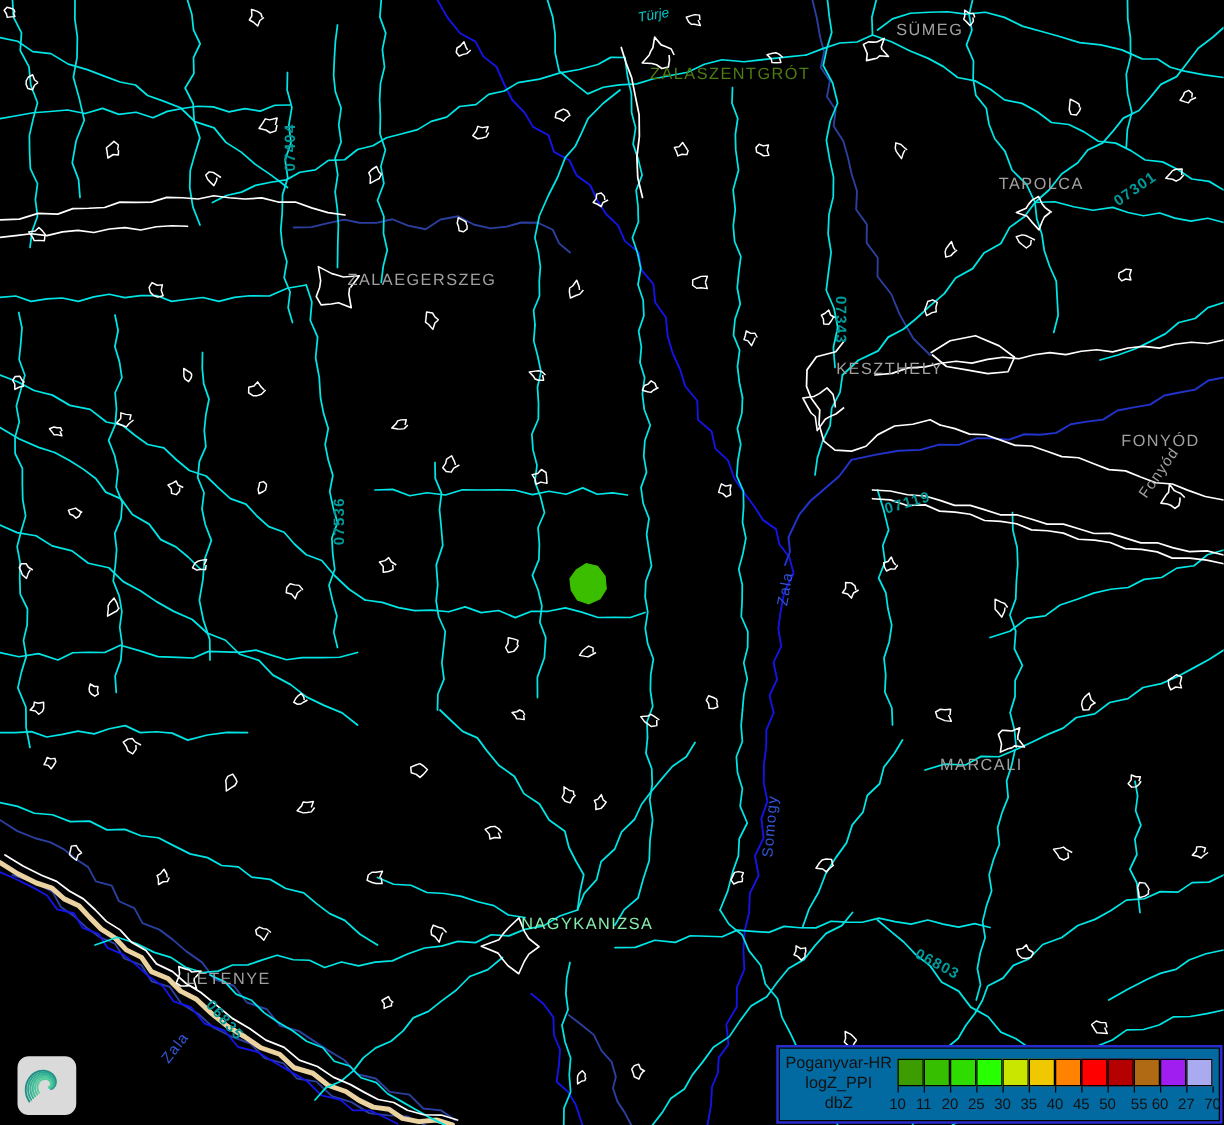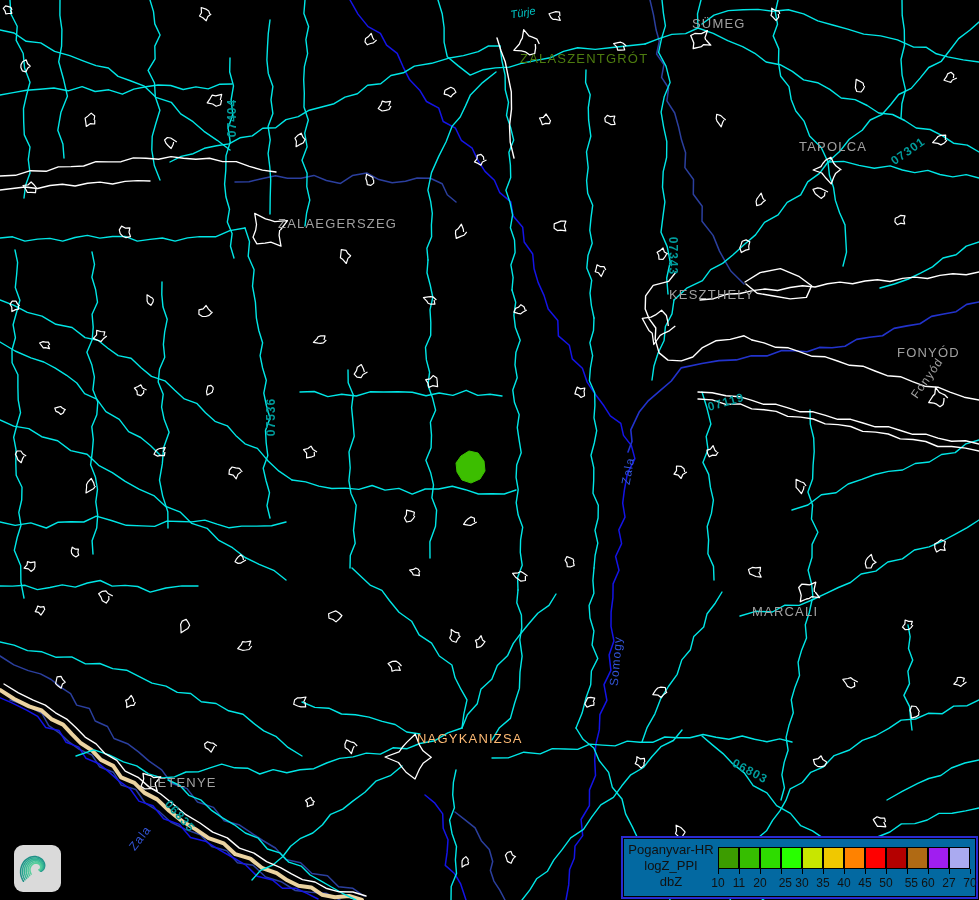--- a/index.html
+++ b/index.html
@@ -218,28 +218,28 @@
       <polyline points="840.0,170.0 835.5,173.6 833.7,177.2 831.2,183.9 826.1,178.3 823.7,175.4 821.8,173.0 813.1,170.0 820.9,166.6 822.8,163.5 825.7,160.1 830.9,157.2 833.6,163.0 836.1,166.1 841.4,170.0" fill="none" stroke="#FFFFFF" stroke-width="1.3" stroke-linejoin="round"></polyline>
       <polyline points="279.7,230.0 279.1,235.4 281.0,246.2 270.8,242.2 265.0,243.2 256.9,243.9 253.0,237.2 255.7,230.0 256.5,224.5 254.7,213.3 265.5,218.9 270.2,220.2 274.7,221.6 287.5,220.6 280.4,230.0" fill="none" stroke="#FFFFFF" stroke-width="1.3" stroke-linejoin="round"></polyline>
       <polyline points="675.3,326.0 668.7,331.2 663.8,333.3 660.2,335.4 653.8,344.5 652.2,333.2 648.9,330.4 646.4,326.0 642.3,318.4 651.0,317.2 655.5,314.9 661.6,310.3 666.4,315.5 667.7,321.3 668.3,326.0" fill="none" stroke="#FFFFFF" stroke-width="1.3" stroke-linejoin="round"></polyline>
       <polyline points="944.0,398.0 943.9,400.9 943.1,404.4 940.0,406.7 936.6,404.2 933.9,403.2 928.7,402.5 931.6,398.0 933.1,395.7 934.8,394.0 935.6,387.3 939.3,392.4 941.6,393.5 944.6,394.8 947.8,398.0" fill="none" stroke="#FFFFFF" stroke-width="1.3" stroke-linejoin="round"></polyline>
       <polyline points="815.2,592.0 819.6,597.6 811.7,596.7 809.4,598.3 806.4,599.0 800.3,601.7 801.2,595.3 800.3,592.0 798.7,587.5 801.7,584.2 806.3,584.5 809.6,584.8 815.8,582.2 814.2,589.0 814.4,592.0" fill="none" stroke="#FFFFFF" stroke-width="1.3" stroke-linejoin="round"></polyline>
       <polyline points="431.7,757.0 423.1,763.3 419.5,769.0 415.0,779.0 406.4,772.6 401.9,767.2 398.5,762.5 385.0,757.0 399.1,751.8 402.3,747.3 406.7,742.4 415.2,734.3 419.5,745.1 423.0,750.8 430.8,757.0" fill="none" stroke="#FFFFFF" stroke-width="1.3" stroke-linejoin="round"></polyline>
       <polyline points="155.6,782.0 155.3,784.5 157.3,791.2 151.5,788.5 148.5,788.7 144.5,788.8 141.0,786.3 142.8,782.0 143.7,778.9 143.0,773.3 148.4,775.1 151.4,775.9 153.5,777.6 160.8,776.8 156.3,782.0" fill="none" stroke="#FFFFFF" stroke-width="1.3" stroke-linejoin="round"></polyline>
       <polygon points="461,456 469,451 478,453 484,461 485,471 480,479 471,483 462,480 457,472 456,463" fill="#3CBE00" stroke="#3CBE00" stroke-width="1"></polygon>
     </svg>
   <div id="labels">
-      <div class="mlabel city" style="color: rgb(160, 160, 160); left: 692px; top: 17px;">SÜMEG</div>
+      <div class="mlabel city" style="color: rgb(160, 160, 160); left: 717px; top: 17px;">SÜMEG</div>
       <div class="mlabel city" style="color: #4d7c0f; left: 520px; top: 52px;">ZALASZENTGRÓT</div>
       <div class="mlabel city" style="color: rgb(160, 160, 160); left: 799px; top: 140px;">TAPOLCA</div>
       <div class="mlabel city" style="color: rgb(160, 160, 160); left: 278px; top: 217px;">ZALAEGERSZEG</div>
       <div class="mlabel city" style="color: rgb(160, 160, 160); left: 669px; top: 288px;">KESZTHELY</div>
       <div class="mlabel city" style="color: rgb(160, 160, 160); left: 897px; top: 346px;">FONYÓD</div>
       <div class="mlabel city" style="color: rgb(160, 160, 160); left: 752px; top: 605px;">MARCALI</div>
-      <div class="mlabel city" style="color: #fdba74; left: 417px; top: 732px;">NAGYKANIZSA</div>
+      <div class="mlabel city" style="color: #86efac; left: 417px; top: 732px;">NAGYKANIZSA</div>
       <div class="mlabel city" style="color: rgb(160, 160, 160); left: 149px; top: 776px;">LETENYE</div>
       <div class="mlabel road centered" style="color: rgb(0, 156, 156); left: 232px; top: 118px; transform: translate(-50%, -50%) rotate(-90deg);">07404</div>
       <div class="mlabel road centered" style="color: rgb(0, 156, 156); left: 673px; top: 256px; transform: translate(-50%, -50%) rotate(90deg);">07343</div>
       <div class="mlabel road centered" style="color: rgb(0, 156, 156); left: 271px; top: 417px; transform: translate(-50%, -50%) rotate(-90deg);">07536</div>
       <div class="mlabel road centered" style="color: rgb(0, 156, 156); left: 180px; top: 816px; transform: translate(-50%, -50%) rotate(48deg);">06835</div>
       <div class="mlabel road centered" style="color: rgb(0, 156, 156); left: 750px; top: 771px; transform: translate(-50%, -50%) rotate(28deg);">06803</div>
       <div class="mlabel road centered" style="color: rgb(0, 156, 156); left: 908px; top: 151px; transform: translate(-50%, -50%) rotate(-35deg);">07301</div>
       <div class="mlabel road centered" style="color: rgb(0, 156, 156); left: 726px; top: 402px; transform: translate(-50%, -50%) rotate(-16deg);">07119</div>
       <div class="mlabel river centered" style="color: rgb(51, 85, 216); left: 628px; top: 471px; transform: translate(-50%, -50%) rotate(-80deg);">Zala</div>
       <div class="mlabel river centered" style="color: rgb(51, 85, 216); left: 616px; top: 661px; transform: translate(-50%, -50%) rotate(-85deg);">Somogy</div>
@@ -267,21 +267,21 @@
         <div class="lbox" style="left: 189px; background: rgb(176, 106, 20);"></div>
         <div class="lbox" style="left: 210px; background: rgb(160, 30, 240);"></div>
         <div class="lbox" style="left: 231px; background: rgb(170, 170, 240);"></div>
         <div class="ltick" style="left: 0px;"></div>
         <div class="lnum" style="left: -11px;">10</div>
         <div class="ltick" style="left: 21px;"></div>
         <div class="lnum" style="left: 10px;">11</div>
         <div class="ltick" style="left: 42px;"></div>
         <div class="lnum" style="left: 31px;">20</div>
         <div class="ltick" style="left: 63px;"></div>
-        <div class="lnum" style="left: 52px; text-align: right;">25</div>
+        <div class="lnum" style="left: 52px;">25</div>
         <div class="ltick" style="left: 84px;"></div>
         <div class="lnum" style="left: 73px;">30</div>
         <div class="ltick" style="left: 105px;"></div>
         <div class="lnum" style="left: 94px;">35</div>
         <div class="ltick" style="left: 126px;"></div>
         <div class="lnum" style="left: 115px;">40</div>
         <div class="ltick" style="left: 147px;"></div>
         <div class="lnum" style="left: 136px;">45</div>
         <div class="ltick" style="left: 168px;"></div>
         <div class="lnum" style="left: 157px;">50</div>

